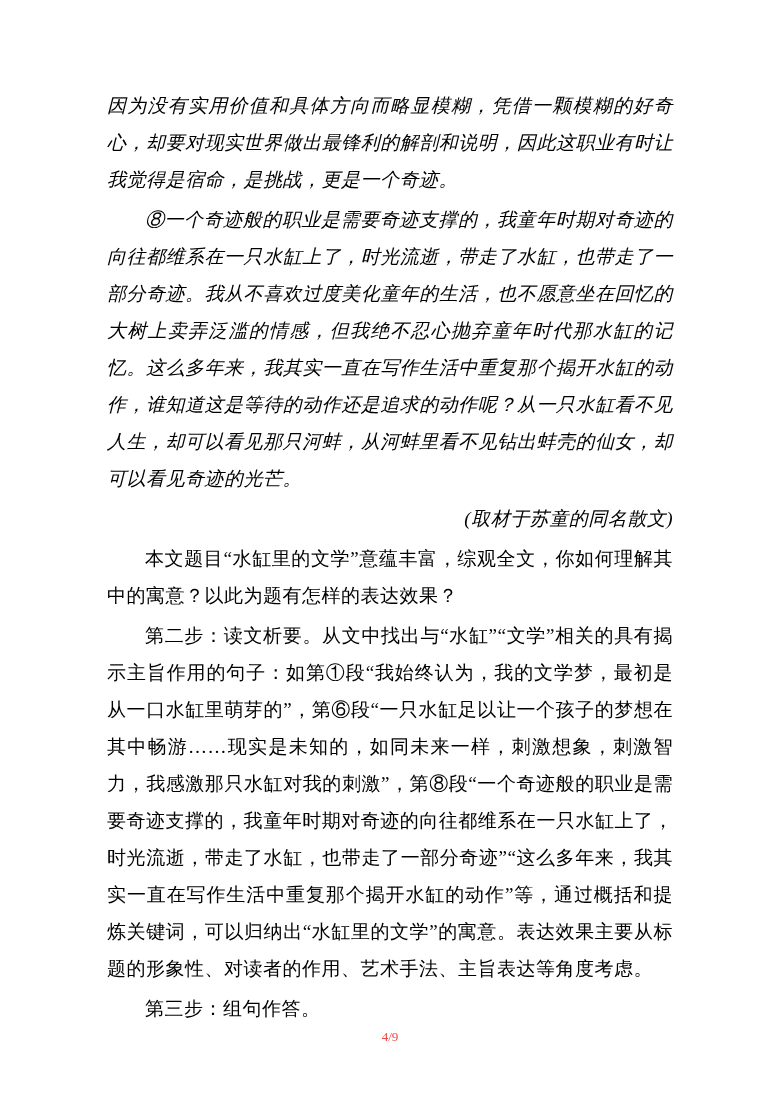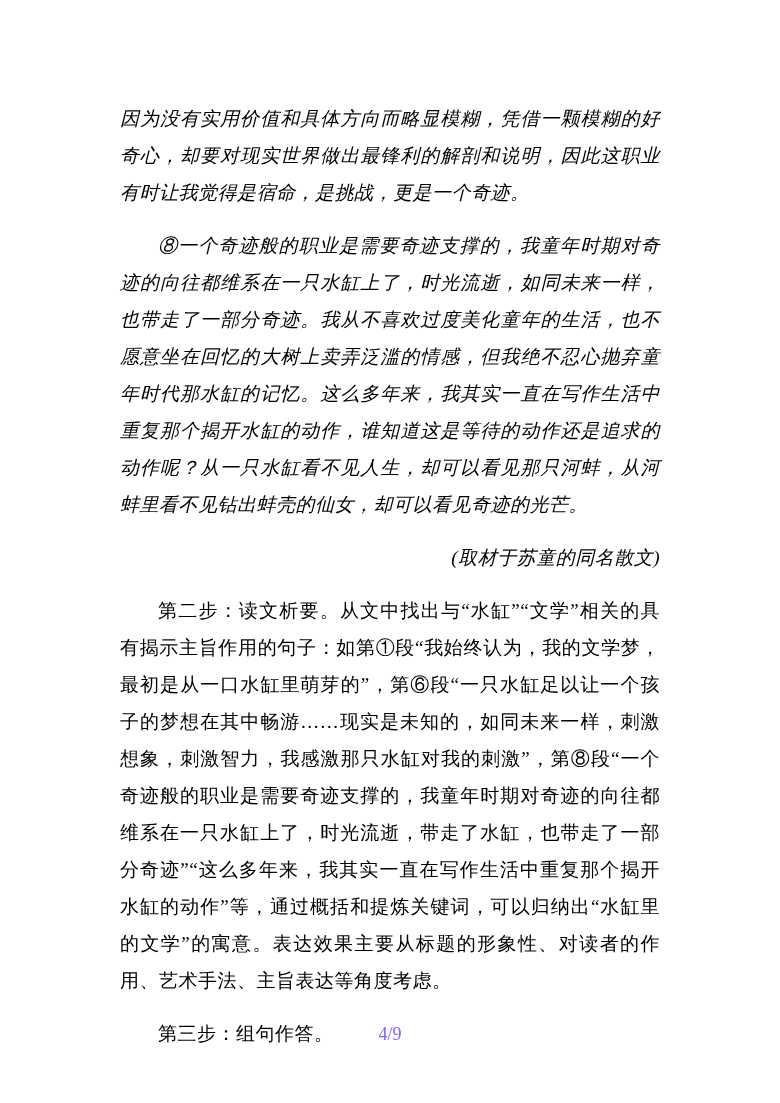--- a/index.html
+++ b/index.html
@@ -12,21 +12,21 @@
     font-family: "Liberation Serif", "DejaVu Serif", serif;
     color: #000000;
   }
   .content {
     position: absolute;
     left: 104px;
     top: 84px;
     width: 572px;
   }
   .content p {
-    margin: 16px;
+    margin: 3px;
     font-size: 19px;
     line-height: 37px;
     text-align: justify;
     letter-spacing: 0.5px;
   }
   .indent { text-indent: 2em; }
   
   .kai {
     font-family: "Liberation Serif", "DejaVu Serif", serif;
     font-style: italic;
@@ -43,37 +43,38 @@
     font-family: "Liberation Sans", "DejaVu Sans", sans-serif;
     font-weight: bold;
     font-style: normal;
   }
   .pagenum {
     position: absolute;
     bottom: 58px;
     left: 0;
     width: 100%;
     text-align: center;
-    font-size: 18px;
+    font-size: 13px;
     font-family: "Liberation Serif", "DejaVu Serif", serif;
-    color: #8b5cf6;
+    color: #ef4444;
   }
 </style>
 </head>
 <body>
 
 <div class="doc">
   <div class="content">
 
     <p class="kai">因为没有实用价值和具体方向而略显模糊，凭借一颗模糊的好奇心，却要对现实世界做出最锋利的解剖和说明，因此这职业有时让我觉得是宿命，是挑战，更是一个奇迹。</p>
 
-    <p class="kai indent">⑧一个奇迹般的职业是需要奇迹支撑的，我童年时期对奇迹的向往都维系在一只水缸上了，时光流逝，如同未来一样，也带走了一部分奇迹。我从不喜欢过度美化童年的生活，也不愿意坐在回忆的大树上卖弄泛滥的情感，但我绝不忍心抛弃童年时代那水缸的记忆。这么多年来，我其实一直在写作生活中重复那个揭开水缸的动作，谁知道这是等待的动作还是追求的动作呢？从一只水缸看不见人生，却可以看见那只河蚌，从河蚌里看不见钻出蚌壳的仙女，却可以看见奇迹的光芒。</p>
+    <p class="kai indent">⑧一个奇迹般的职业是需要奇迹支撑的，我童年时期对奇迹的向往都维系在一只水缸上了，时光流逝，带走了水缸，也带走了一部分奇迹。我从不喜欢过度美化童年的生活，也不愿意坐在回忆的大树上卖弄泛滥的情感，但我绝不忍心抛弃童年时代那水缸的记忆。这么多年来，我其实一直在写作生活中重复那个揭开水缸的动作，谁知道这是等待的动作还是追求的动作呢？从一只水缸看不见人生，却可以看见那只河蚌，从河蚌里看不见钻出蚌壳的仙女，却可以看见奇迹的光芒。</p>
 
     <p class="kai attribution">(取材于苏童的同名散文)</p>
 
+    <p class="song indent">本文题目“水缸里的文学”意蕴丰富，综观全文，你如何理解其中的寓意？以此为题有怎样的表达效果？</p>
 
 
 
     <p class="song indent">第二步：读文析要。从文中找出与“水缸”“文学”相关的具有揭示主旨作用的句子：如第①段“我始终认为，我的文学梦，最初是从一口水缸里萌芽的”，第⑥段“一只水缸足以让一个孩子的梦想在其中畅游……现实是未知的，如同未来一样，刺激想象，刺激智力，我感激那只水缸对我的刺激”，第⑧段“一个奇迹般的职业是需要奇迹支撑的，我童年时期对奇迹的向往都维系在一只水缸上了，时光流逝，带走了水缸，也带走了一部分奇迹”“这么多年来，我其实一直在写作生活中重复那个揭开水缸的动作”等，通过概括和提炼关键词，可以归纳出“水缸里的文学”的寓意。表达效果主要从标题的形象性、对读者的作用、艺术手法、主旨表达等角度考虑。</p>
 
     <p class="song indent">第三步：组句作答。</p>
 
   </div>
 
   <div class="pagenum">4/9</div>

